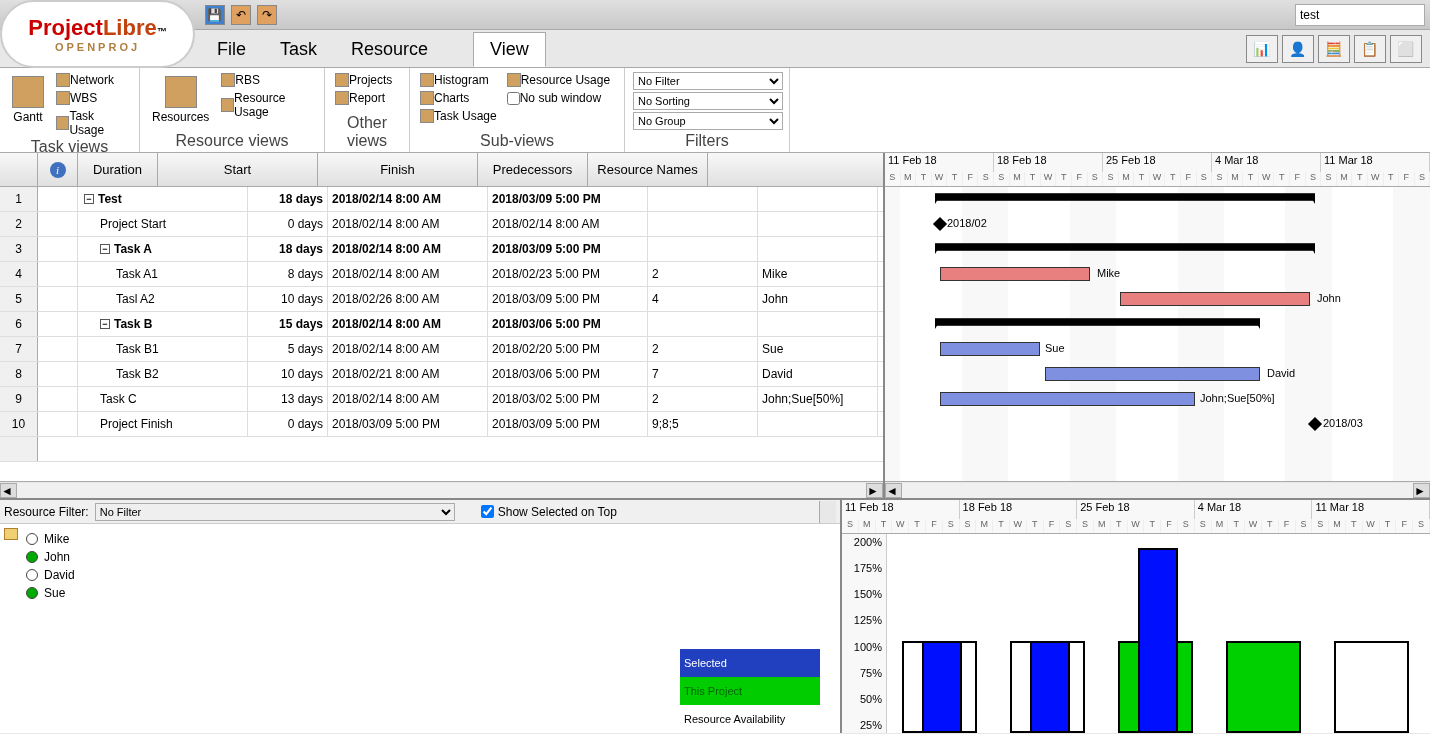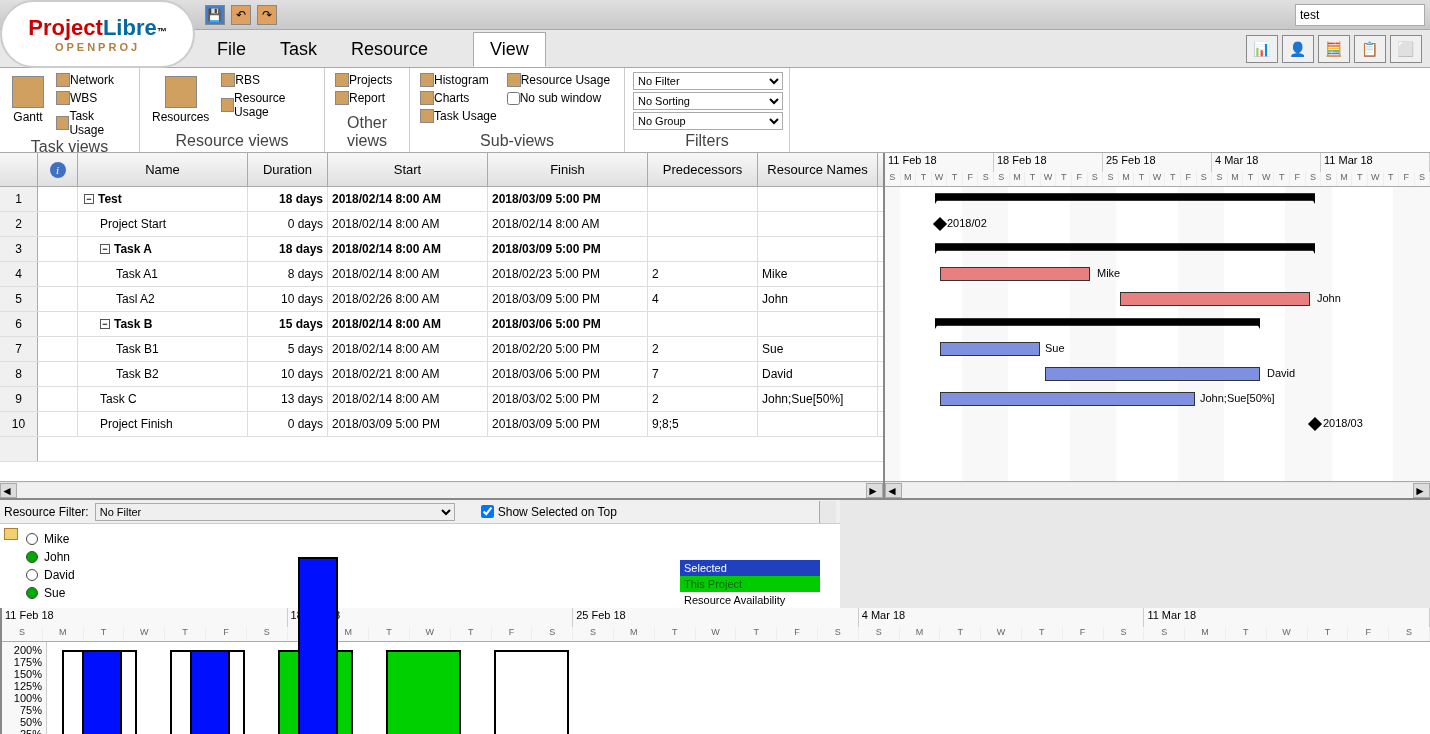--- a/index.html
+++ b/index.html
@@ -8,21 +8,21 @@
 
 .topbar { height: 30px; background: linear-gradient(#e0e0e0,#c8c8c8); display: flex; align-items: center; padding: 0 5px; border-bottom: 1px solid #aaa; }
 .qat { display: flex; gap: 6px; margin-left: 200px; }
 .qat-btn { width: 20px; height: 20px; background: #5090d0; border: 1px solid #888; display:flex; align-items:center; justify-content:center; }
 .search-box { margin-left: auto; width: 130px; height: 22px; border: 1px solid #aaa; background: #fff; padding: 0 4px; font-size: 12px; }
 
 
 .logo-wrap { position: absolute; top: 0; left: 0; width: 195px; height: 68px; background: #fff; border: 2px solid #ccc; border-radius: 50px; display: flex; flex-direction: column; align-items: center; justify-content: center; z-index: 10; }
 .logo-main { font-weight: bold; font-size: 22px; }
 .logo-r { color: #c00; }
-.logo-b { color: #0369a1; }
+.logo-b { color: #c2410c; }
 .logo-sub { font-size: 11px; letter-spacing: 3px; color: #b08040; font-weight: bold; }
 
 
 .menutabs { height: 38px; background: #e8e8e8; display: flex; align-items: flex-end; padding-left: 200px; border-bottom: 1px solid #aaa; }
 .menutab { padding: 6px 16px; font-size: 18px; cursor: pointer; border: 1px solid transparent; }
 .menutab.active { background: #fff; border: 1px solid #aaa; border-bottom: 1px solid #fff; margin-left: 28px; }
 .right-icons { margin-left: auto; display: flex; gap: 4px; padding: 4px 8px; }
 .ricon { width: 32px; height: 28px; border: 1px solid #888; background: #f0f0f0; display:flex; align-items:center; justify-content:center; font-size:14px; }
 
 
@@ -84,32 +84,32 @@
 .gbar.summary { background: #000; height: 8px; top: 6px; }
 .gbar.summary::before, .gbar.summary::after { content:''; position:absolute; top:0; width:0; height:0; border-top:10px solid #000; }
 .gbar.summary::before { left:-1px; border-right:6px solid transparent; }
 .gbar.summary::after { right:-1px; border-left:6px solid transparent; }
 .gbar.crit { background: #e88080; }
 .gbar.norm { background: #8090e0; }
 .gbar.ms { width: 10px; height: 10px; background: #000; transform: rotate(45deg); top: 7px; border: none; }
 .glabel { position: absolute; font-size: 11px; top: 5px; white-space: nowrap; }
 
 
-.bottom { display: flex; height: 235px; border-top: 2px solid #888; flex-direction: column; }
+.bottom { display: flex; height: 235px; border-top: 2px solid #888; }
 .res-pane { width: 840px; background: #fff; display: flex; flex-direction: column; }
 .hist-pane { flex: 1; background: #fff; display: flex; flex-direction: column; border-left: 2px solid #888; }
 
 .res-filter-bar { height: 24px; display: flex; align-items: center; gap: 6px; padding: 0 4px; border-bottom: 1px solid #ccc; background: #f0f0f0; }
 .res-filter-select { width: 360px; height: 18px; border: 1px solid #aaa; font-size: 11px; }
 .res-list { flex: 1; padding: 6px; position: relative; }
 .res-item { display: flex; align-items: center; gap: 6px; padding: 2px 0 2px 20px; font-size: 12px; }
 .res-dot { width: 12px; height: 12px; border-radius: 50%; border: 1px solid #444; }
 .res-dot.filled { background: #0a0; }
 .legend { position: absolute; bottom: 0; right: 20px; width: 140px; font-size: 11px; }
-.legend-row { padding: 2px 4px; }
+.legend-row { padding: 8px 4px; }
 .legend-sel { background: #2040c0; color: #fff; }
 .legend-proj { background: #0c0; color: #060; }
 
 .hist-header { height: 34px; display: flex; flex-direction: column; border-bottom: 1px solid #aaa; background: #f8f8f8; }
 .hist-body { flex: 1; display: flex; }
 .hist-yaxis { width: 45px; display: flex; flex-direction: column; justify-content: space-between; padding: 2px 4px; text-align: right; font-size: 11px; background: #f8f8f8; border-right: 1px solid #ccc; }
 .hist-chart { flex: 1; position: relative; }
 .hist-bar { position: absolute; bottom: 0; border: 2px solid #000; }
 .hist-bar.blue { background: #0010ff; }
 .hist-bar.green { background: #00d000; }
@@ -248,21 +248,20 @@
 </div>
 
 <div class="main">
 
   <div class="table-pane">
     <div class="thead">
       <div class="th rownum"></div>
       <div class="th info">
           <div class="info-icon-h">i</div>
         </div>
-      <div class="th name">Name</div>
       <div class="th dur">Duration</div>
       <div class="th start">Start</div>
       <div class="th finish">Finish</div>
       <div class="th pred">Predecessors</div>
       <div class="th res">Resource Names</div>
     </div>
     <div class="tbody" id="tbody">
         <div class="trow">
     <div class="td rownum">1</div>
     <div class="td info"></div>

